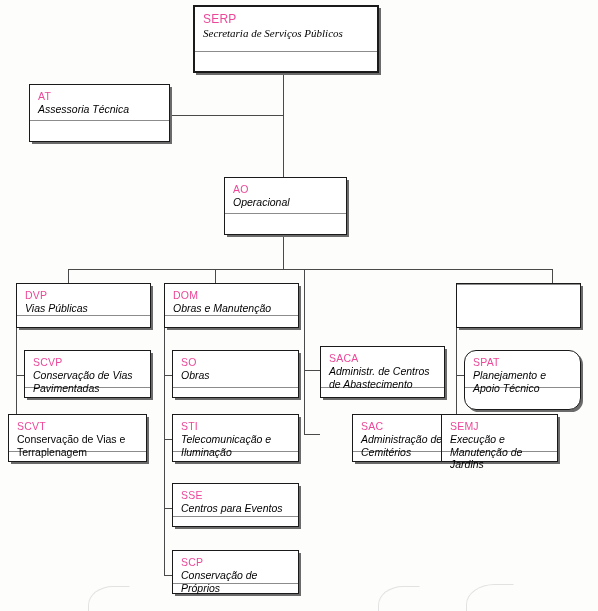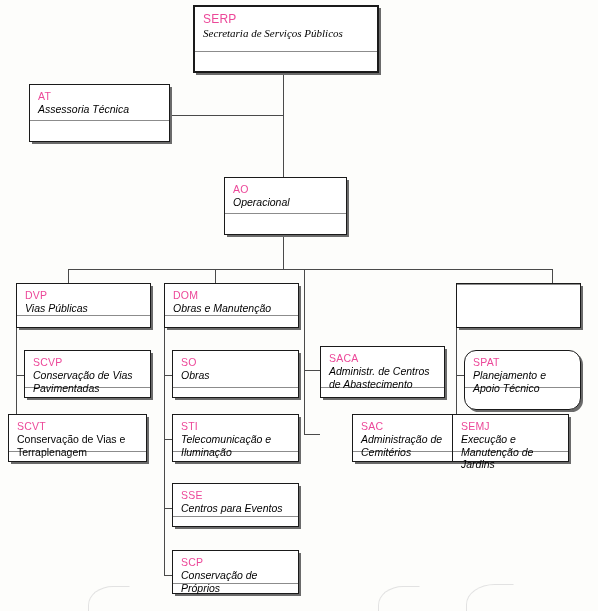--- a/index.html
+++ b/index.html
@@ -220,21 +220,21 @@
   </div>
 
   <div class="node" style="left:464px; top:350px; width:117px; height:60px;border-radius:12px;">
     <div class="body" style="height:36px;">
       <div class="code">SPAT</div>
       <div class="desc">Planejamento e Apoio Técnico</div>
     </div>
     <div class="foot" style="height:10px;"></div>
   </div>
 
-  <div class="node" style="left:452px; top:414px; width:117px; height:48px;">
+  <div class="node" style="left:441px; top:414px; width:117px; height:48px;">
     <div class="body" style="height:36px;">
       <div class="code">SEMJ</div>
       <div class="desc">Execução e Manutenção de Jardins</div>
     </div>
     <div class="foot" style="height:10px;"></div>
   </div>
 
   <div class="artifact" style="left:88px; top:586px; width:40px; height:30px;"></div>
   <div class="artifact" style="left:378px; top:586px; width:40px; height:30px;"></div>
   <div class="artifact" style="left:466px; top:584px; width:46px; height:32px;"></div>

